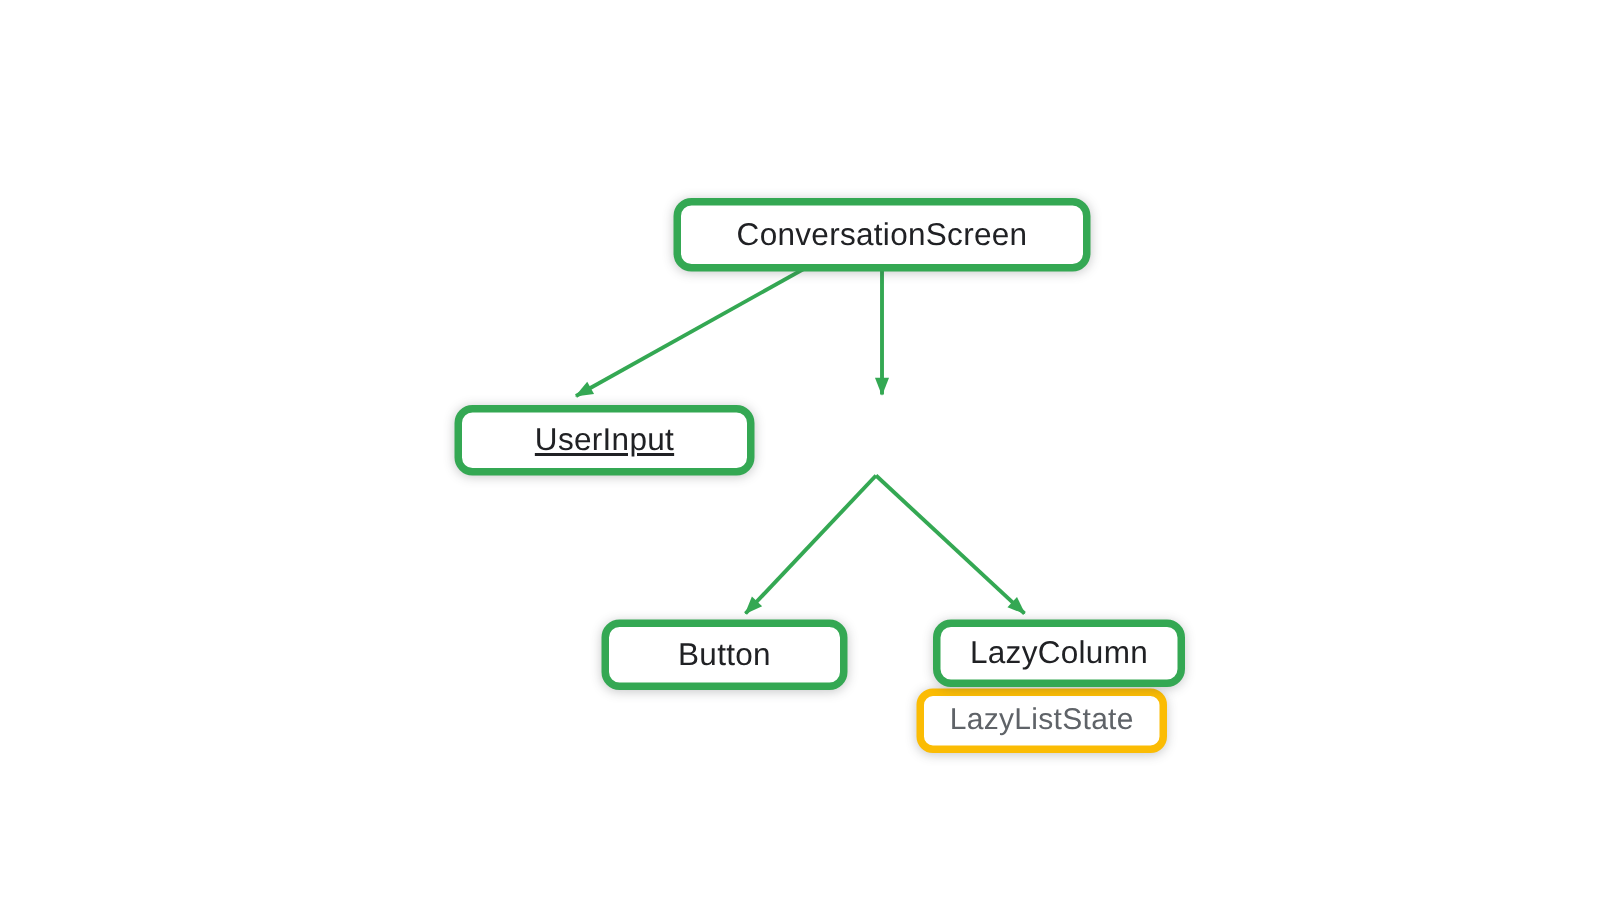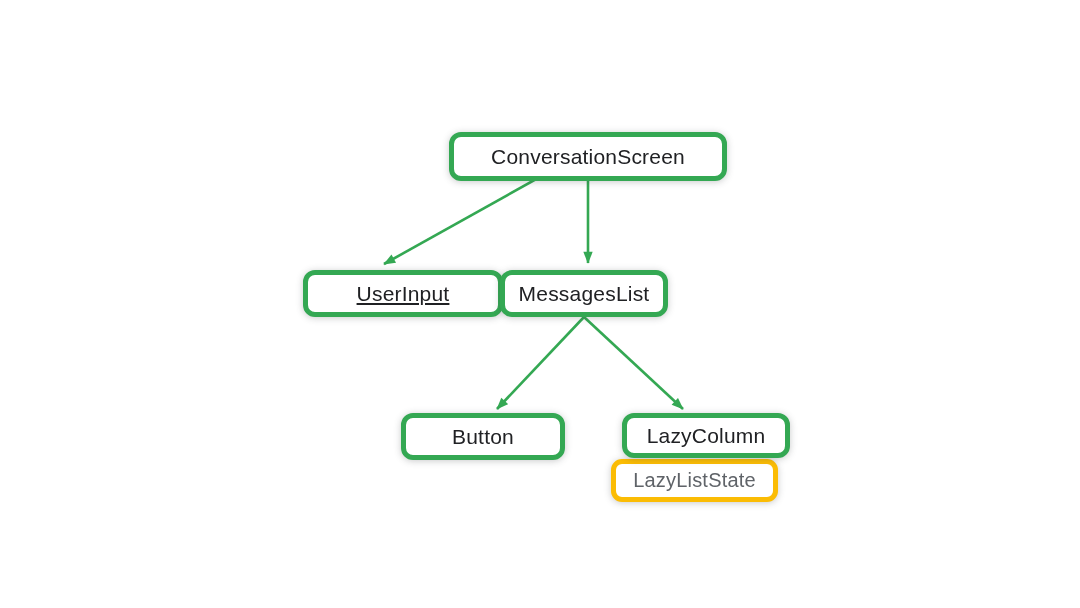--- a/index.html
+++ b/index.html
@@ -79,23 +79,20 @@
   </svg>
 
   <div class="node" id="node-conversationscreen">
     <span class="node-label">ConversationScreen</span>
   </div>
 
   <div class="node" id="node-userinput">
     <span class="node-label">UserInput</span>
   </div>
 
-  <div class="node" id="node-messageslist">
-    <span class="node-label">MessagesList</span>
-  </div>
 
   <div class="node" id="node-button">
     <span class="node-label">Button</span>
   </div>
 
   <div class="node node--state" id="node-lazyliststate">
     <span class="node-label">LazyListState</span>
   </div>
 
   <div class="node" id="node-lazycolumn">

